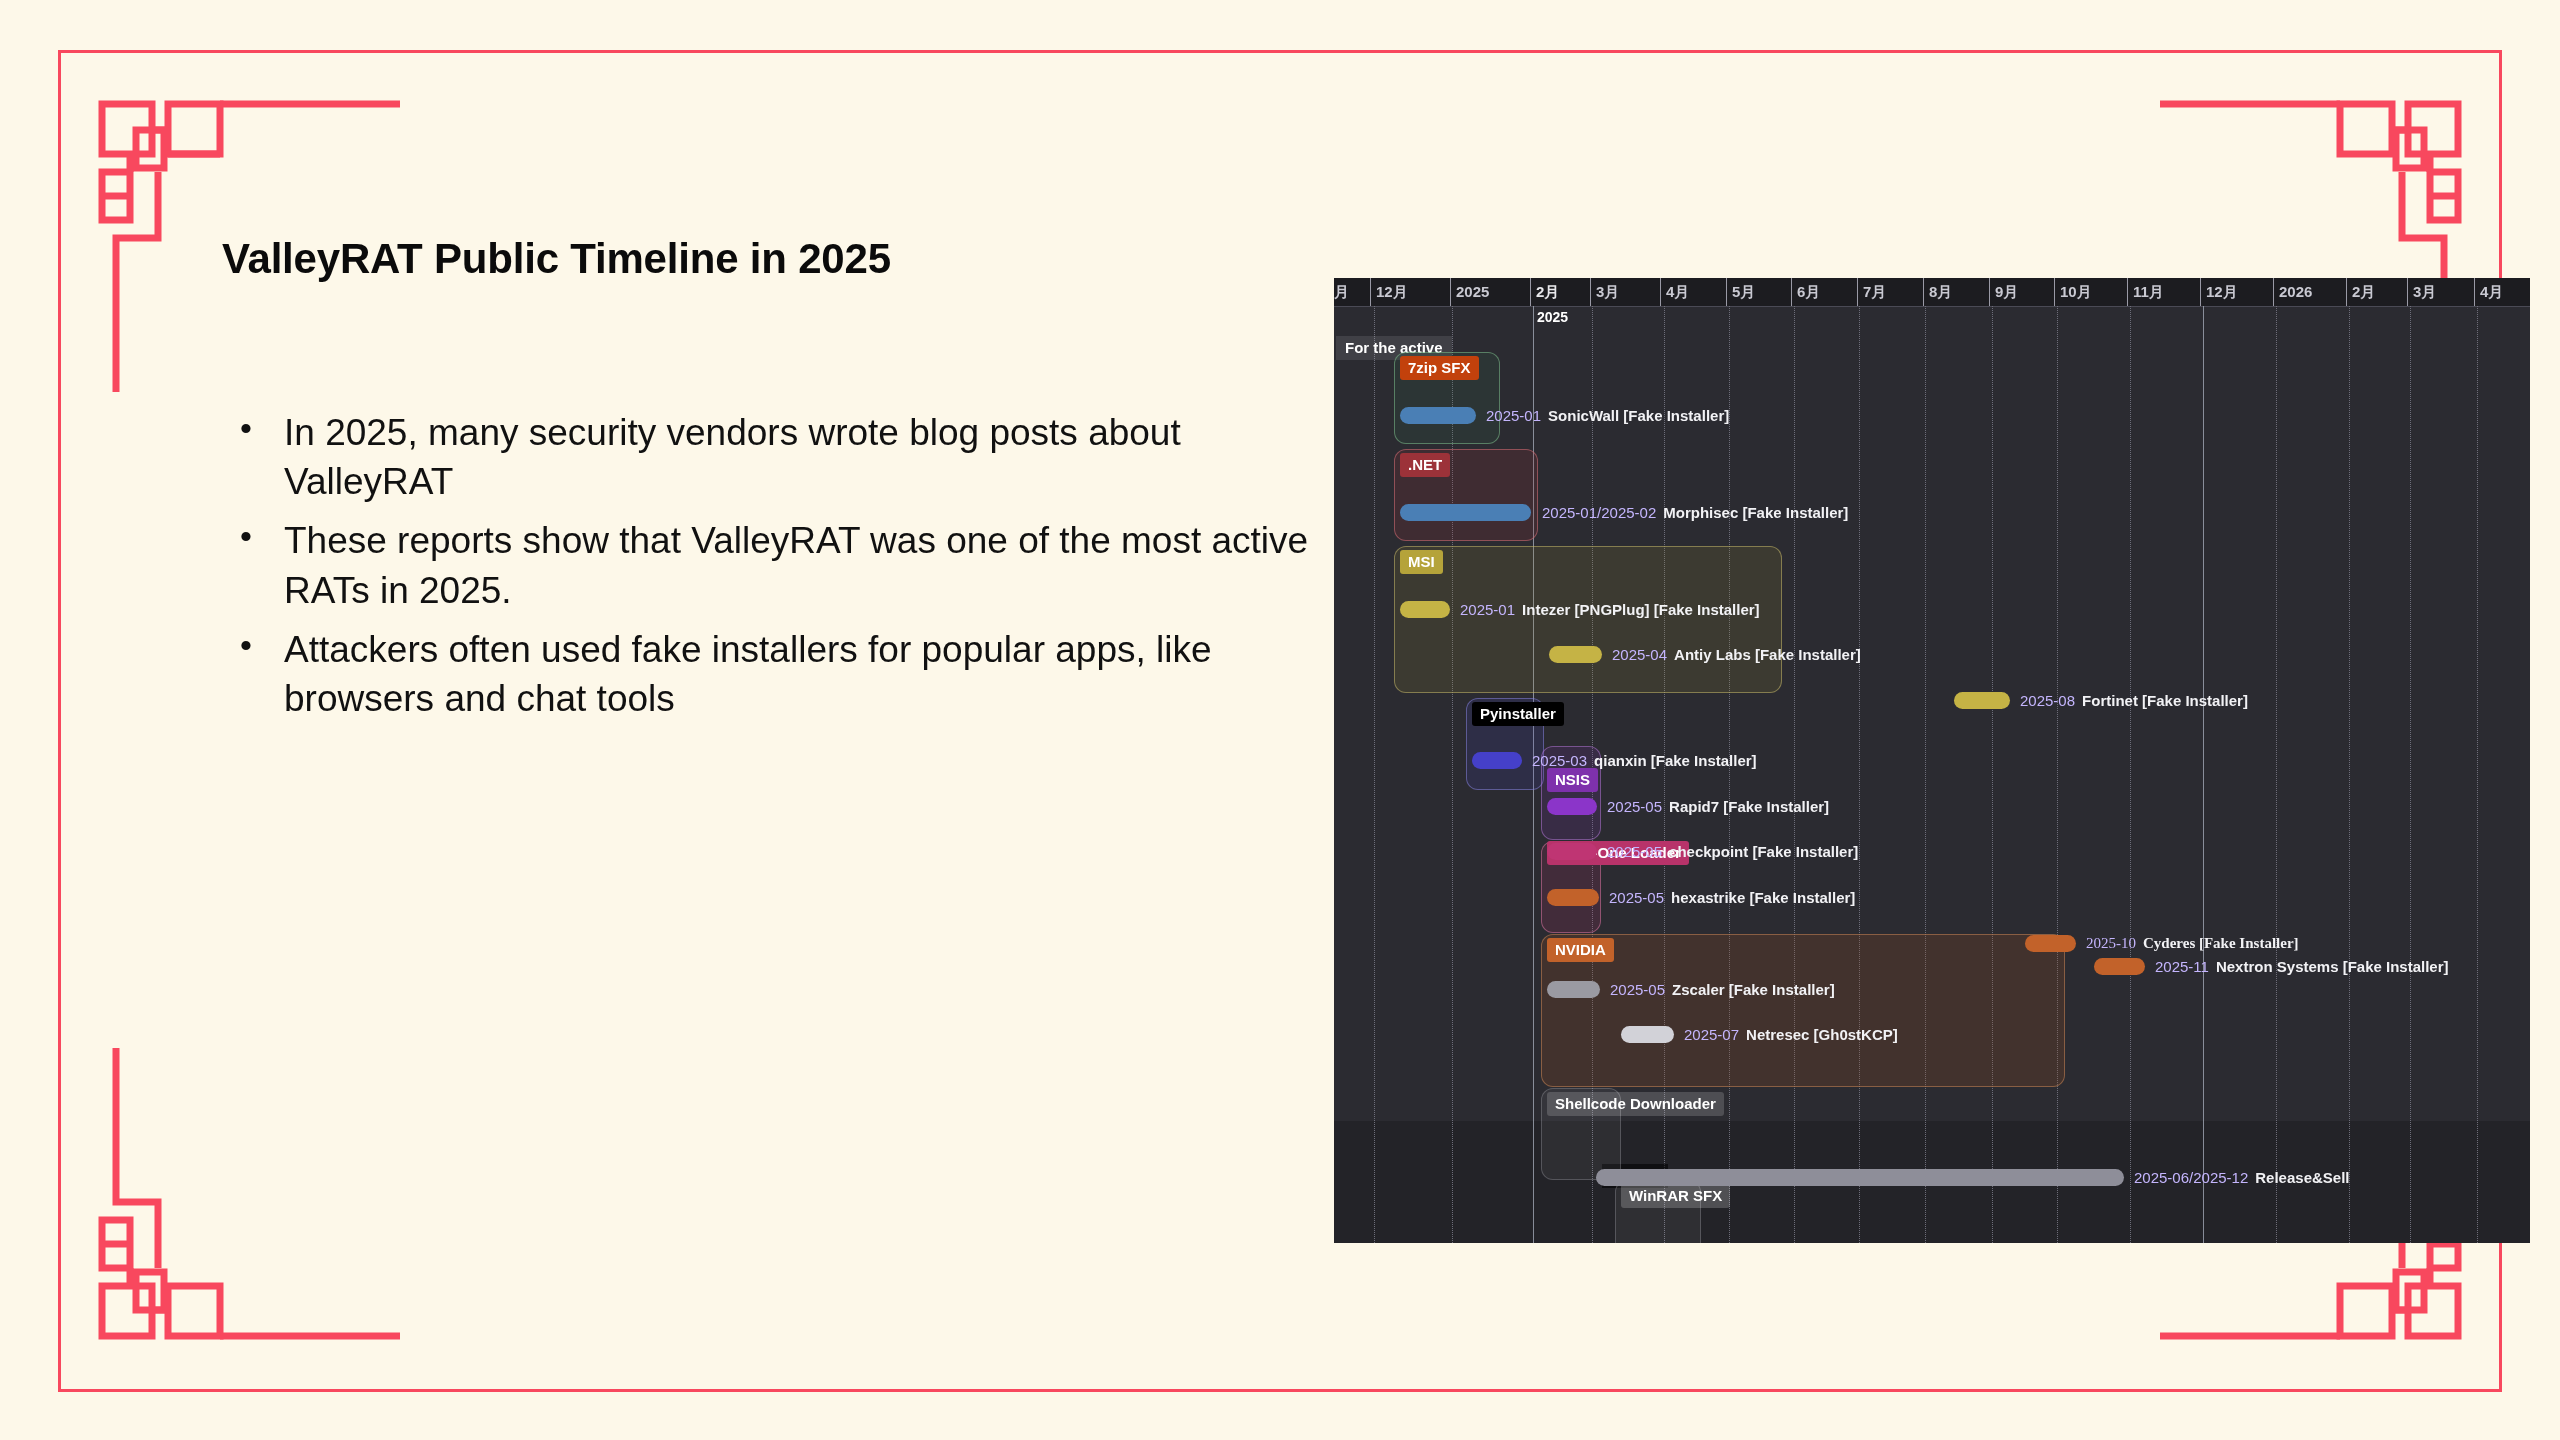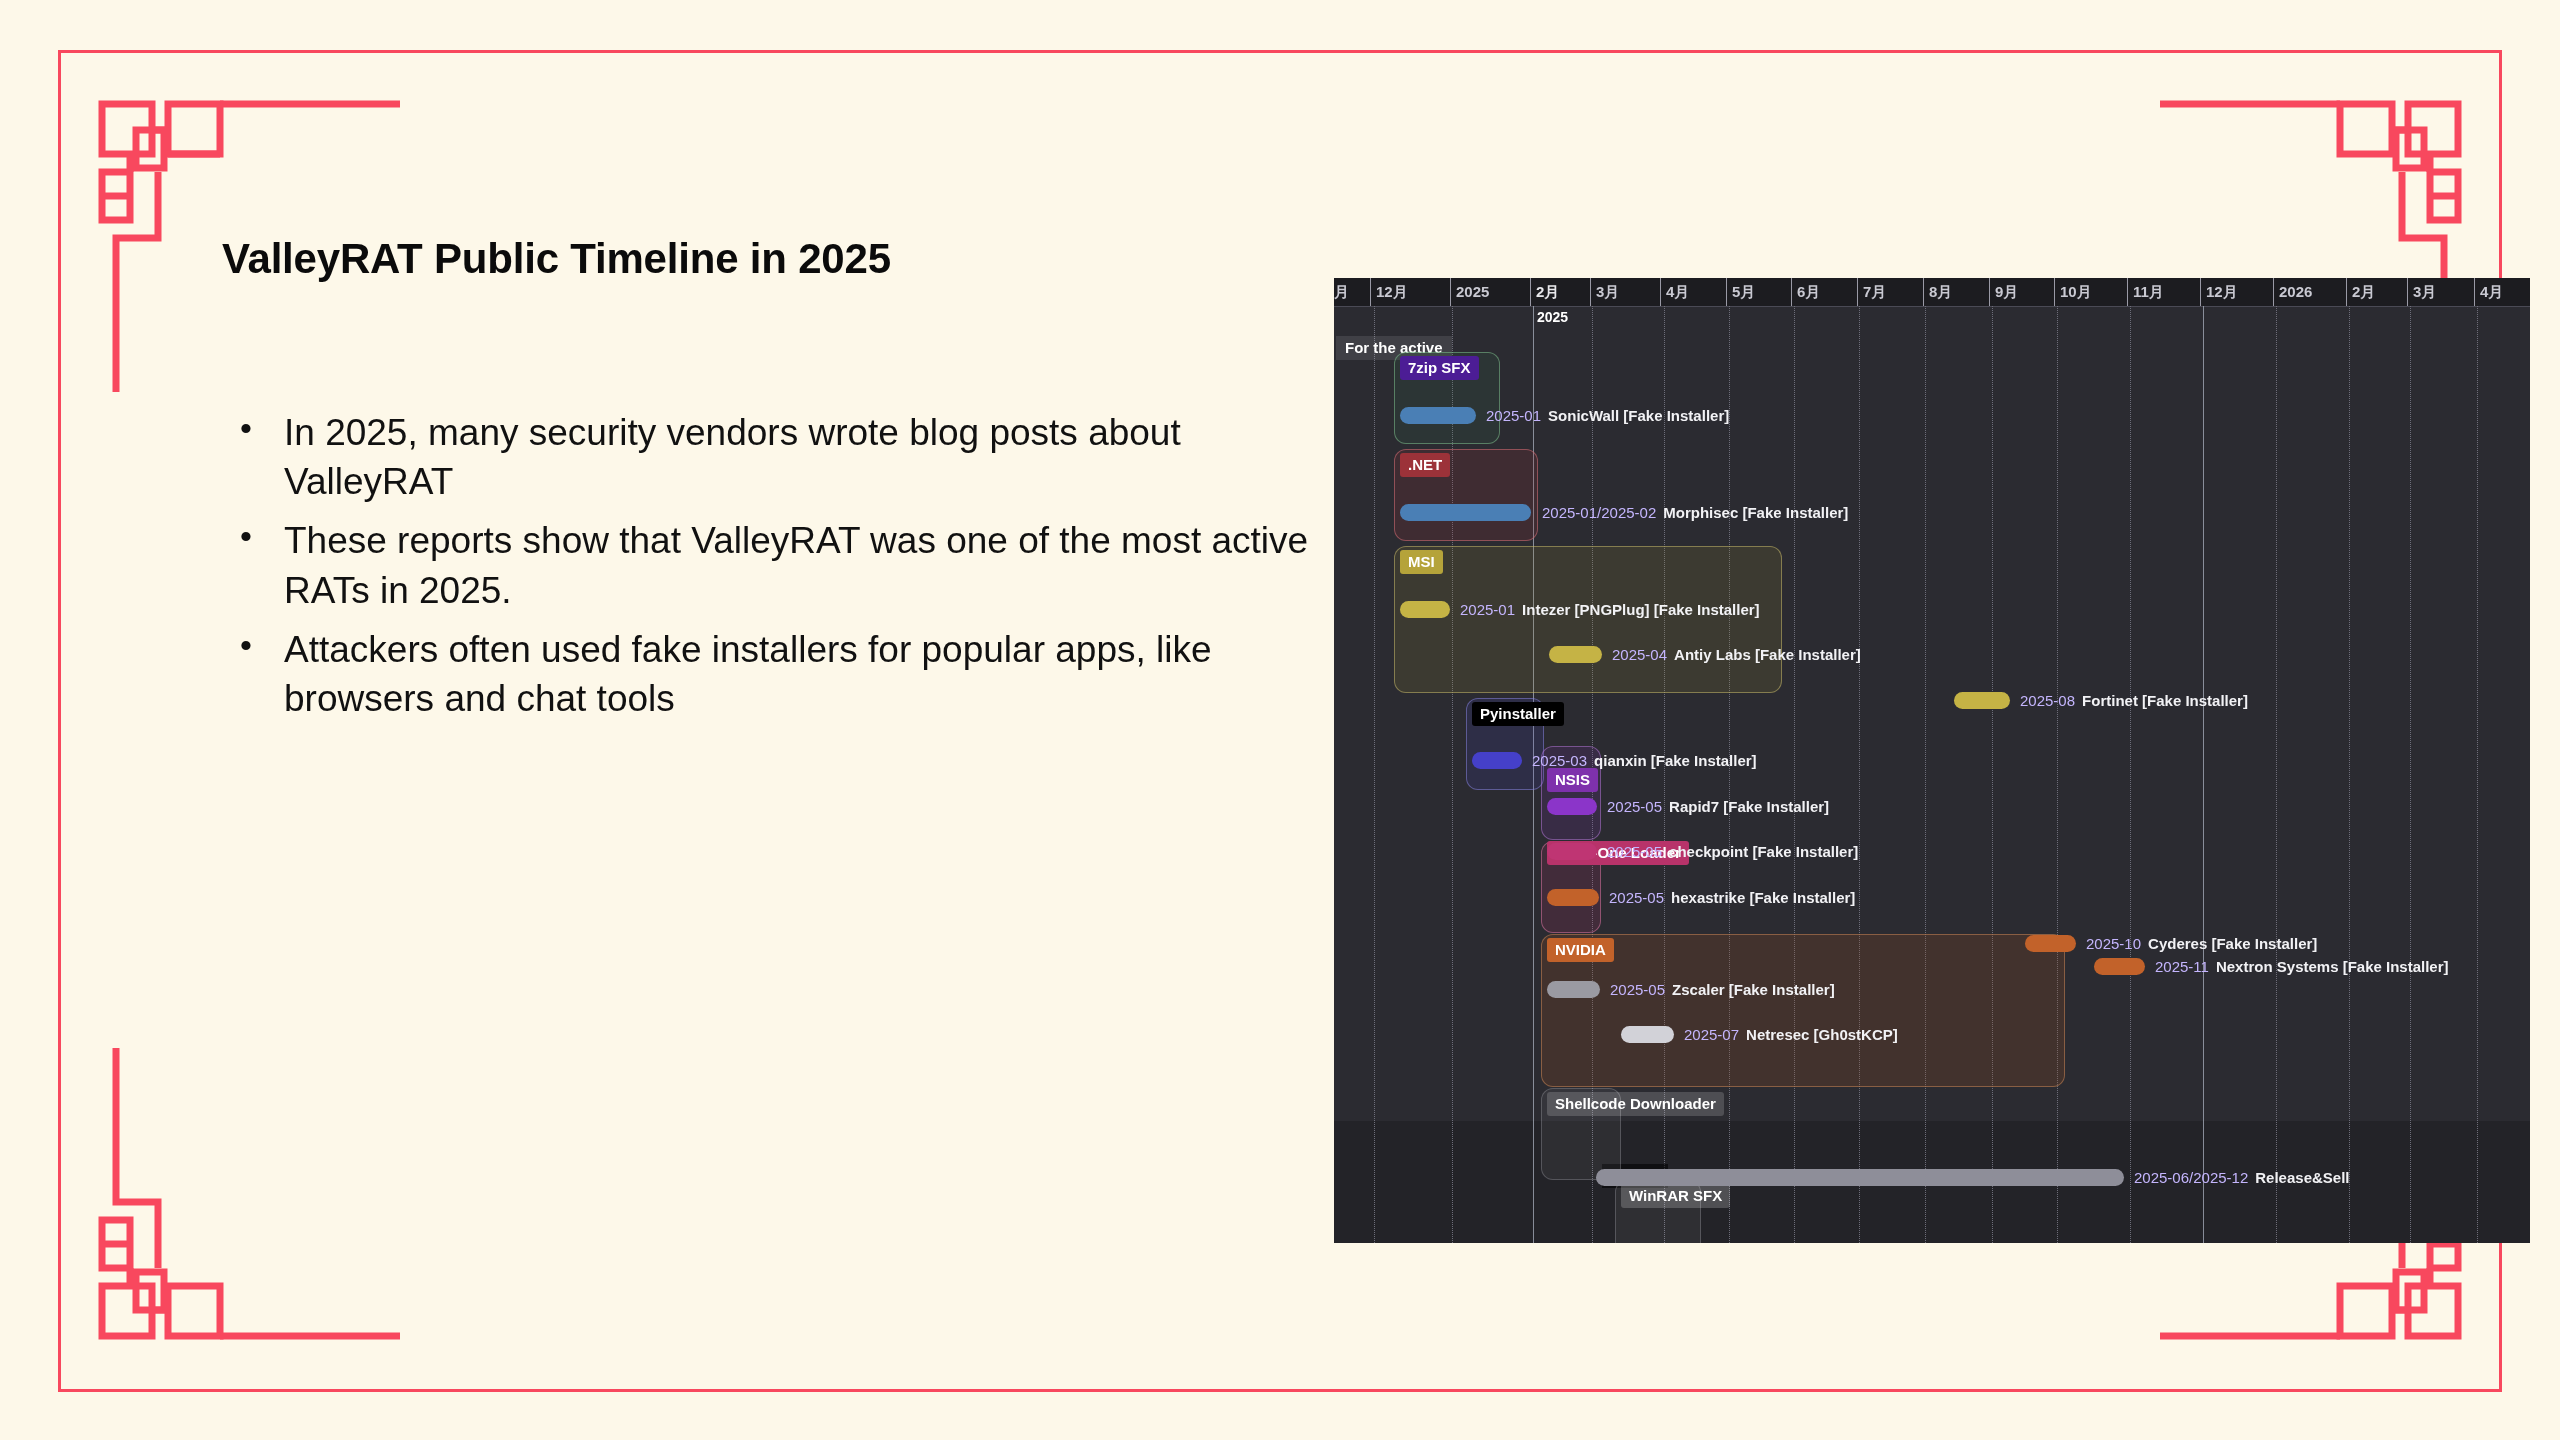--- a/index.html
+++ b/index.html
@@ -264,21 +264,21 @@
       <div class="vline" style="left: 796px;"></div>
       <div class="vline solid" style="left: 869px;"></div>
       <div class="vline" style="left: 942px;"></div>
       <div class="vline" style="left: 1015px;"></div>
       <div class="vline" style="left: 1076px;"></div>
       <div class="vline" style="left: 1143px;"></div>
       <div id="year-marker" style="left: 203px; top: 4px;">2025</div>
       <div class="section-tag" style="left: 2px; top: 30px;">For the active</div>
       <div class="section-tag" style="left: 268px; top: 826px; background: rgba(0, 0, 0, 0.55); margin-top: 32px;">Ver 5.0</div>
       <div class="lane-group" style="left: 60px; top: 46px; width: 106px; height: 92px; background: rgba(59, 122, 78, 0.14); border: 1px solid rgba(125, 190, 140, 0.55);"></div>
-      <div class="lane-tag" style="left: 66px; top: 50px; background: #4c1d95;">7zip SFX</div>
+      <div class="lane-tag" style="left: 66px; top: 50px; background: #c2410c;">7zip SFX</div>
       <div class="lane-group" style="left: 60px; top: 143px; width: 144px; height: 92px; background: rgba(156, 50, 57, 0.18); border: 1px solid rgba(214, 110, 118, 0.55);"></div>
       <div class="lane-tag" style="left: 66px; top: 147px; background: rgb(156, 50, 57);">.NET</div>
       <div class="lane-group" style="left: 60px; top: 240px; width: 388px; height: 147px; background: rgba(152, 137, 50, 0.16); border: 1px solid rgba(206, 191, 110, 0.5);"></div>
       <div class="lane-tag" style="left: 66px; top: 244px; background: rgb(181, 163, 58);">MSI</div>
       <div class="lane-group" style="left: 132px; top: 392px; width: 78px; height: 92px; background: rgba(69, 64, 201, 0.15); border: 1px solid rgba(140, 136, 230, 0.5);"></div>
       <div class="lane-tag" style="left: 138px; top: 396px; background: #000000;">Pyinstaller</div>
       <div class="lane-group" style="left: 207px; top: 440px; width: 60px; height: 94px; background: rgba(126, 49, 172, 0.16); border: 1px solid rgba(180, 120, 215, 0.52);"></div>
       <div class="lane-tag" style="left: 213px; top: 462px; background: rgb(126, 49, 172);">NSIS</div>
       <div class="lane-group" style="left: 207px; top: 535px; width: 60px; height: 92px; background: rgba(184, 51, 106, 0.16); border: 1px solid rgba(220, 120, 165, 0.52);"></div>
       <div class="lane-tag" style="left: 213px; top: 535px; background: rgb(184, 51, 106);">All-In-One Loader</div>
@@ -300,21 +300,21 @@
       <div class="ev-label" style="left: 686px; top: 386px;"><span class="ev-date">2025-08</span><span class="ev-name">Fortinet [Fake Installer]</span></div>
       <div class="pill" style="left: 138px; top: 446px; width: 50px; background: rgb(69, 64, 201);"></div>
       <div class="ev-label" style="left: 198px; top: 446px;"><span class="ev-date">2025-03</span><span class="ev-name">qianxin [Fake Installer]</span></div>
       <div class="pill" style="left: 213px; top: 492px; width: 50px; background: rgb(139, 53, 201);"></div>
       <div class="ev-label" style="left: 273px; top: 492px;"><span class="ev-date">2025-05</span><span class="ev-name">Rapid7 [Fake Installer]</span></div>
       <div class="pill" style="left: 213px; top: 537px; width: 50px; background: rgb(191, 53, 115);"></div>
       <div class="ev-label" style="left: 273px; top: 537px;"><span class="ev-date">2025-05</span><span class="ev-name">checkpoint [Fake Installer]</span></div>
       <div class="pill" style="left: 213px; top: 583px; width: 52px; background: rgb(194, 98, 42);"></div>
       <div class="ev-label" style="left: 275px; top: 583px;"><span class="ev-date">2025-05</span><span class="ev-name">hexastrike [Fake Installer]</span></div>
       <div class="pill" style="left: 691px; top: 629px; width: 51px; background: rgb(194, 98, 42);"></div>
-      <div class="ev-label" style="left: 752px; top: 629px;"><span class="ev-date">2025-10</span><span class="ev-name">Cyderes [Fake Installer]</span></div>
+      <div class="ev-label" style="left: 752px; top: 629px; font-family: Liberation Serif, serif;"><span class="ev-date">2025-10</span><span class="ev-name">Cyderes [Fake Installer]</span></div>
       <div class="pill" style="left: 760px; top: 652px; width: 51px; background: rgb(194, 98, 42);"></div>
       <div class="ev-label" style="left: 821px; top: 652px;"><span class="ev-date">2025-11</span><span class="ev-name">Nextron Systems [Fake Installer]</span></div>
       <div class="pill" style="left: 213px; top: 675px; width: 53px; background: rgb(154, 154, 162);"></div>
       <div class="ev-label" style="left: 276px; top: 675px;"><span class="ev-date">2025-05</span><span class="ev-name">Zscaler [Fake Installer]</span></div>
       <div class="pill" style="left: 287px; top: 720px; width: 53px; background: rgb(210, 210, 216);"></div>
       <div class="ev-label" style="left: 350px; top: 720px;"><span class="ev-date">2025-07</span><span class="ev-name">Netresec [Gh0stKCP]</span></div>
       <div class="pill" style="left: 262px; top: 863px; width: 528px; background: rgb(142, 142, 153);"></div>
       <div class="ev-label" style="left: 800px; top: 863px;"><span class="ev-date">2025-06/2025-12</span><span class="ev-name">Release&amp;Sell</span></div>
     </div>
 </div>

